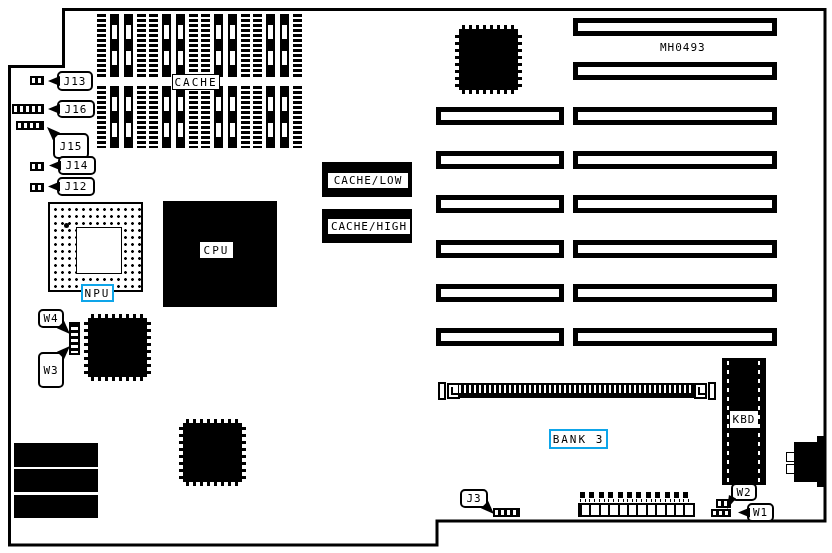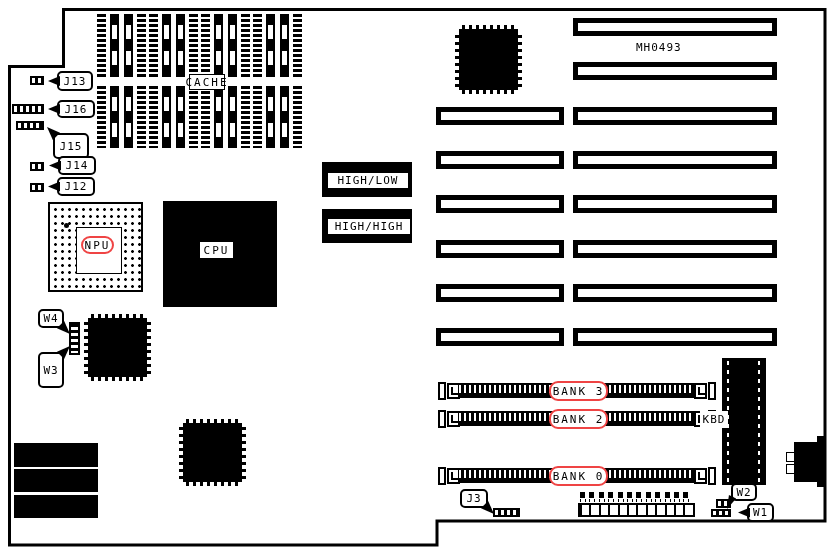--- a/index.html
+++ b/index.html
@@ -38,21 +38,21 @@
   .cchip .lad{position:absolute;top:0;bottom:0;width:9px;
        background:repeating-linear-gradient(#000 0 3px,#fff 3px 5px);}
   .cchip .lad.l{left:0}.cchip .lad.r{right:0}
   .cchip .bar{position:absolute;top:0;bottom:0;width:9px;background:#000;}
   .cchip .bar.b1{left:13px}.cchip .bar.b2{left:27px}
   .cchip .bar:before,.cchip .bar:after{content:"";position:absolute;left:2px;width:5px;height:14px;background:#fff;}
   .cchip .bar:before{top:11px}.cchip .bar:after{top:37px}
   
   .plate{position:absolute;background:#fff;display:flex;align-items:center;justify-content:center;
          font-size:11px;letter-spacing:2px;box-sizing:border-box;z-index:4;white-space:nowrap;}
-  .plate.bd{border:2px solid #ef4444;border-radius:9px;}
+  .plate.bd{border:2px solid #0ea5e9;border-radius:0;margin-top:48px;}
   .plate.bd1{border:1px solid #000;}
   
   .pga{position:absolute;box-sizing:border-box;border:2px solid #000;
        background-image:radial-gradient(#000 1.3px,transparent 1.5px);
        background-size:7px 7px;background-position:2px 2px;}
   
   .simm{position:absolute;width:278px;height:20px;text-align:center;}
   .simm .endcap{position:absolute;box-sizing:border-box;border:2px solid #000;background:#fff;}
   .simm .comb{position:absolute;left:21px;top:2px;width:236px;height:15px;background-color:#000;
        background-image:repeating-linear-gradient(90deg,#fff 0 2px,transparent 2px 5px);
@@ -123,21 +123,21 @@
       <div class="bar b1"></div>
       <div class="bar b2"></div>
       <div class="lad r"></div>
     </div>
   <div class="cchip" style="left:253px;top:86px;height:62px">
       <div class="lad l"></div>
       <div class="bar b1"></div>
       <div class="bar b2"></div>
       <div class="lad r"></div>
     </div>
-  <div class="plate bd1" style="left:189px;top:74px;width:36px;height:16px">CACHE</div>
+  <div class="plate bd1" style="left:172px;top:74px;width:48px;height:16px">CACHE</div>
 
   <div class="jmp" style="left:30px;top:76px;width:14px;height:9px"></div>
   <div class="callout" style="left:57px;top:71px;width:36px;height:20px">
     <span class="tail tl"></span>
     <span>J13</span>
   </div>
 
   <div class="jmp" style="left:12px;top:104px;width:32px;height:10px"></div>
   <div class="callout" style="left:57px;top:100px;width:38px;height:18px">
     <span class="tail tl"></span>
@@ -165,23 +165,23 @@
   <div class="pga" style="left:48px;top:202px;width:95px;height:90px">
     <div class="abs" style="left:26px;top:23px;width:44px;height:45px;background:#fff;border:1px solid #000"></div>
     <div class="pin1" style="left:14px;top:19px"></div>
   </div>
   <div class="plate bd" style="left:81px;top:236px;width:33px;height:18px">NPU</div>
 
   <div class="blk" style="left:163px;top:201px;width:114px;height:106px"></div>
   <div class="plate" style="left:200px;top:242px;width:33px;height:16px">CPU</div>
 
   <div class="blk" style="left:322px;top:162px;width:90px;height:35px"></div>
-  <div class="plate" style="left:328px;top:173px;width:80px;height:15px;letter-spacing:1px">HIGH/LOW</div>
+  <div class="plate" style="left:328px;top:173px;width:80px;height:15px;letter-spacing:1px">CACHE/LOW</div>
   <div class="blk" style="left:322px;top:209px;width:90px;height:34px"></div>
-  <div class="plate" style="left:328px;top:219px;width:82px;height:15px;letter-spacing:1px">HIGH/HIGH</div>
+  <div class="plate" style="left:328px;top:219px;width:82px;height:15px;letter-spacing:1px">CACHE/HIGH</div>
 
   <div class="qfp" style="left:455px;top:25px;width:67px;height:69px">
     <div class="body"></div>
       <div class="pt"></div>
       <div class="pb"></div>
       <div class="pl"></div>
       <div class="pr"></div>
   </div>
   <div class="qfp" style="left:84px;top:314px;width:67px;height:67px">
     <div class="body"></div>
@@ -220,52 +220,36 @@
   <div class="slot" style="left:573px;top:240px;width:204px"></div>
   <div class="slot" style="left:573px;top:284px;width:204px"></div>
   <div class="slot" style="left:573px;top:328px;width:204px"></div>
   <div class="slot" style="left:436px;top:107px;width:128px"></div>
   <div class="slot" style="left:436px;top:151px;width:128px"></div>
   <div class="slot" style="left:436px;top:195px;width:128px"></div>
   <div class="slot" style="left:436px;top:240px;width:128px"></div>
   <div class="slot" style="left:436px;top:284px;width:128px"></div>
   <div class="slot" style="left:436px;top:328px;width:128px"></div>
 
-  <div class="pn" style="left:636px;top:41px">MH0493</div>
+  <div class="pn" style="left:660px;top:41px">MH0493</div>
 
   <div class="simm" style="left:438px;top:381px">
     <div class="endcap" style="left:0;top:1px;width:8px;height:18px"></div>
     <div class="clip" style="left:9px"></div>
     <div class="comb"></div>
     <div class="clip" style="left:256px"></div>
     <div class="endcap" style="left:270px;top:1px;width:8px;height:18px"></div>
     <div class="plate bd" style="left:111px;top:0;width:59px;height:20px;letter-spacing:2px">BANK 3</div>
   </div>
-  <div class="simm" style="left:438px;top:409px">
-    <div class="endcap" style="left:0;top:1px;width:8px;height:18px"></div>
-    <div class="clip" style="left:9px"></div>
-    <div class="comb"></div>
-    <div class="clip" style="left:256px"></div>
-    <div class="endcap" style="left:270px;top:1px;width:8px;height:18px"></div>
-    <div class="plate bd" style="left:111px;top:0;width:59px;height:20px;letter-spacing:2px">BANK 2</div>
-  </div>
-  <div class="simm" style="left:438px;top:466px">
-    <div class="endcap" style="left:0;top:1px;width:8px;height:18px"></div>
-    <div class="clip" style="left:9px"></div>
-    <div class="comb"></div>
-    <div class="clip" style="left:256px"></div>
-    <div class="endcap" style="left:270px;top:1px;width:8px;height:18px"></div>
-    <div class="plate bd" style="left:111px;top:0;width:59px;height:20px;letter-spacing:2px">BANK 0</div>
-  </div>
 
   <div class="blk" style="left:722px;top:358px;width:44px;height:127px">
     <div class="vdash" style="left:5px;top:3px;bottom:3px"></div>
     <div class="vdash" style="right:6px;top:3px;bottom:3px"></div>
   </div>
-  <div class="plate" style="left:700px;top:411px;width:28px;height:17px;letter-spacing:1px">KBD</div>
+  <div class="plate" style="left:730px;top:411px;width:28px;height:17px;letter-spacing:1px">KBD</div>
 
   <div class="jmp" style="left:716px;top:499px;width:15px;height:9px"></div>
   <div class="callout" style="left:731px;top:483px;width:26px;height:18px">
     <span class="tail tdl"></span>
     <span>W2</span>
   </div>
   <div class="jmp" style="left:711px;top:509px;width:20px;height:8px"></div>
   <div class="callout" style="left:747px;top:503px;width:27px;height:19px">
     <span class="tail tl"></span>
     <span>W1</span>

